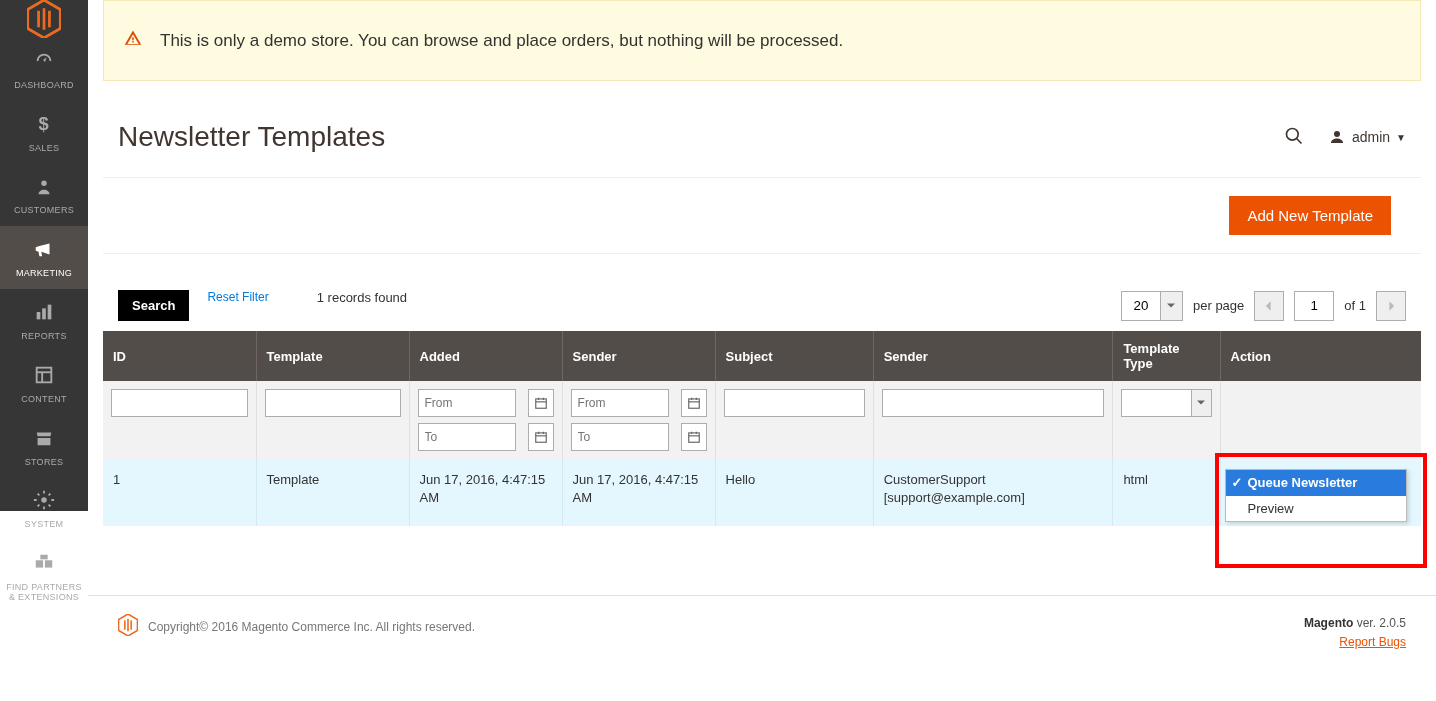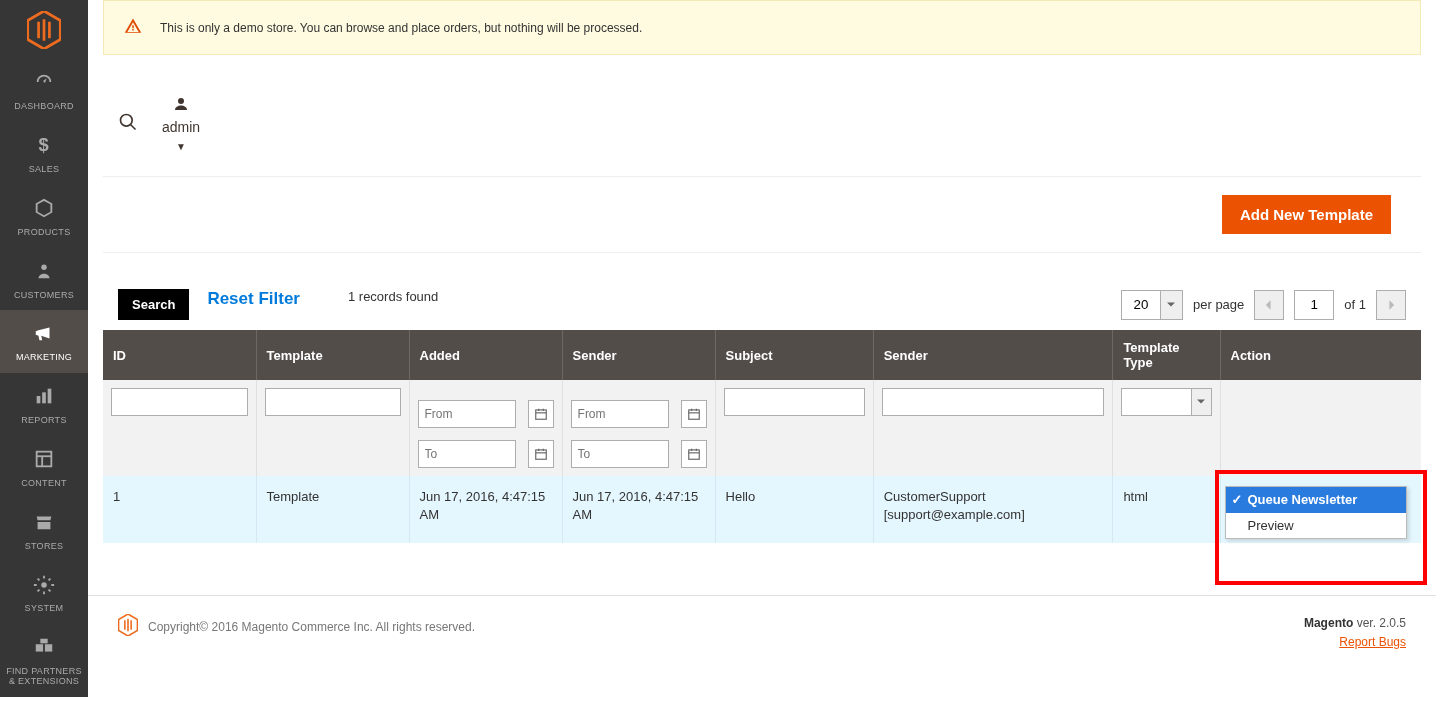--- a/index.html
+++ b/index.html
@@ -10,21 +10,21 @@
     background: #fff;
     width: 1436px;
     height: 701px;
     overflow: hidden;
   }
   
   .sidebar {
     position: absolute;
     left: 0; top: 0;
     width: 88px;
-    height: 697px;
+    height: 511px;
     background: #363636;
     display: flex;
     flex-direction: column;
   }
   .sidebar .logo {
     height: 72px;
     display: flex;
     align-items: center;
     justify-content: center;
     background: #363636;
@@ -48,80 +48,80 @@
   
   .main {
     position: absolute;
     left: 88px; top: 0;
     right: 0;
     width: 1348px;
   }
   .notice-bar {
     background: #fffbe0;
     border: 1px solid #f5e9b8;
-    padding: 16px 20px;
+    padding: 28px 20px;
     margin: 0 15px 40px 15px;
     display: flex;
     align-items: center;
-    font-size: 12px;
+    font-size: 17px;
     color: #333;
   }
   .notice-bar .warn-icon { margin-right: 18px; flex-shrink:0; }
   .page-header {
     display: flex;
     align-items: center;
     justify-content: space-between;
     padding: 0 30px 24px 30px;
   }
   .page-title {
     font-size: 28px;
     font-weight: 400;
     color: #41362f;
   }
   .header-tools { display: flex; align-items: center; gap: 24px; color:#41362f;}
   .header-tools .search-btn svg{ width:20px; height:20px;}
-  .header-tools .user-area { display:flex; align-items:center; gap:6px; font-size:14px; cursor:pointer;flex-direction:column;}
+  .header-tools .user-area { display:flex; align-items:center; gap:6px; font-size:14px; cursor:pointer;}
   .header-tools .user-area svg.user{ width:18px; height:18px;}
   .header-tools .user-area .caret{ font-size:10px;}
   .button-bar {
     display: flex;
     justify-content: flex-end;
     padding: 18px 30px;
     background: #fff;
     border-top: 1px solid #eee;
     border-bottom: 1px solid #eee;
     margin: 0 15px 36px 15px;
   }
   .btn-primary {
     background: #eb5202;
     color: #fff;
     border: none;
     padding: 11px 18px;
     font-size: 15px;
-    font-weight: 700;
+    font-weight: 400;
     cursor: pointer;
   }
   
   .grid-toolbar {
     display: flex;
     align-items: center;
     justify-content: space-between;
     padding: 0 30px 10px 30px;
   }
   .grid-toolbar .left { display:flex; align-items:flex-start; gap: 18px; }
   .btn-search {
     background: #000;
     color: #fff;
     border: none;
     padding: 8px 14px;
     font-size: 13px;
     font-weight: 600;
     cursor: pointer;
   }
-  .link-reset { color: #007bdb; cursor: pointer; font-size: 17px; font-weight: bold; }
+  .link-reset { color: #007bdb; cursor: pointer; font-size: 12px; }
   .records-found { font-size: 13px; color: #333; margin-left: 30px;}
   .grid-toolbar .right { display:flex; align-items:center; gap: 10px; font-size:13px; color:#333;}
   .per-page-box { display:flex; }
   .per-page-input { width: 40px; height: 30px; border:1px solid #adadad; text-align:center; }
   .per-page-toggle { width:22px; height:30px; border:1px solid #adadad; border-left:none; background:#efefef; display:flex; align-items:center; justify-content:center; cursor:pointer;}
   .pager-btn { width:30px; height:30px; border:1px solid #adadad; background:#efefef; display:flex; align-items:center; justify-content:center; cursor:pointer; color:#999;}
   .page-input { width:40px; height:30px; border:1px solid #adadad; text-align:center;}
   
   .grid-wrap { padding: 0 15px; }
   table.grid {
@@ -148,21 +148,21 @@
   table.grid tr.filter-row td:first-child{ border-left:none;}
   .filter-input, .filter-date, .filter-select {
     width: 100%;
     height: 28px;
     border: 1px solid #adadad;
     padding: 0 6px;
     font-size: 12px;
     color:#666;
     background:#fff;
   }
-  .filter-date-row { display:flex; align-items:flex-start; gap:12px; margin-bottom:6px;margin-top:12px;}
+  .filter-date-row { display:flex; align-items:flex-start; gap:12px; margin-bottom:6px;}
   .filter-date-row:last-child{ margin-bottom:0;}
   .filter-date { flex:1;}
   .cal-btn { width:26px; height:28px; border:1px solid #adadad; background:#fff; display:flex; align-items:center; justify-content:center; cursor:pointer; flex-shrink:0;}
   .type-select-wrap{ display:flex;}
   .type-select{ flex:1;}
   .type-toggle{ width:20px; height:28px; border:1px solid #adadad; border-left:none; background:#efefef; display:flex;align-items:center;justify-content:center; cursor:pointer;}
   table.grid tr.data-row td {
     background: #e5f7fe;
     padding: 12px 10px 20px;
     vertical-align: top;
@@ -241,26 +241,20 @@
     <span>DASHBOARD</span>
   </div>
   <div class="nav-item">
     <span class="icon"><svg viewBox="0 0 24 24" fill="#aaa">
           <text x="6" y="19" font-size="20" font-weight="bold">$</text>
         </svg></span>
     <span>SALES</span>
   </div>
   <div class="nav-item">
     <span class="icon"><svg viewBox="0 0 24 24" fill="#aaa">
-          <path d="M12 2l9 5v10l-9 5-9-5V7l9-5zm0 2.3L5 8v8l7 4 7-4V8l-7-3.7z"></path>
-        </svg></span>
-    <span>PRODUCTS</span>
-  </div>
-  <div class="nav-item">
-    <span class="icon"><svg viewBox="0 0 24 24" fill="#aaa">
           <circle cx="12" cy="8" r="3"></circle>
           <path d="M6 20c0-3 3-5 6-5s6 2 6 5H6z"></path>
         </svg></span>
     <span>CUSTOMERS</span>
   </div>
   <div class="nav-item active">
     <span class="icon"><svg viewBox="0 0 24 24" fill="#fff">
           <path d="M3 10v4l3 1 1 5h3l-1-5 9 3V6L6 9 3 10z"></path>
         </svg></span>
     <span>MARKETING</span>
@@ -309,20 +303,21 @@
   <div class="notice-bar">
     <span class="warn-icon">
       <svg width="18" height="18" viewBox="0 0 24 24">
           <path fill="#e04b00" d="M12 2L1 21h22L12 2zm0 5l7.5 13h-15L12 7zm-1 4v4h2v-4h-2zm0 5v2h2v-2h-2z"></path>
         </svg>
     </span>
     <span>This is only a demo store. You can browse and place orders, but nothing will be processed.</span>
   </div>
 
   <div class="page-header">
+    <h1 class="page-title">Newsletter Templates</h1>
     <div class="header-tools">
       <span class="search-btn">
         <svg viewBox="0 0 24 24" fill="none" stroke="#41362f" stroke-width="2">
             <circle cx="10" cy="10" r="7"></circle>
             <line x1="15" y1="15" x2="21" y2="21"></line>
           </svg>
       </span>
       <div class="user-area">
         <svg class="user" viewBox="0 0 24 24" fill="#41362f">
             <circle cx="12" cy="8" r="4"></circle>

